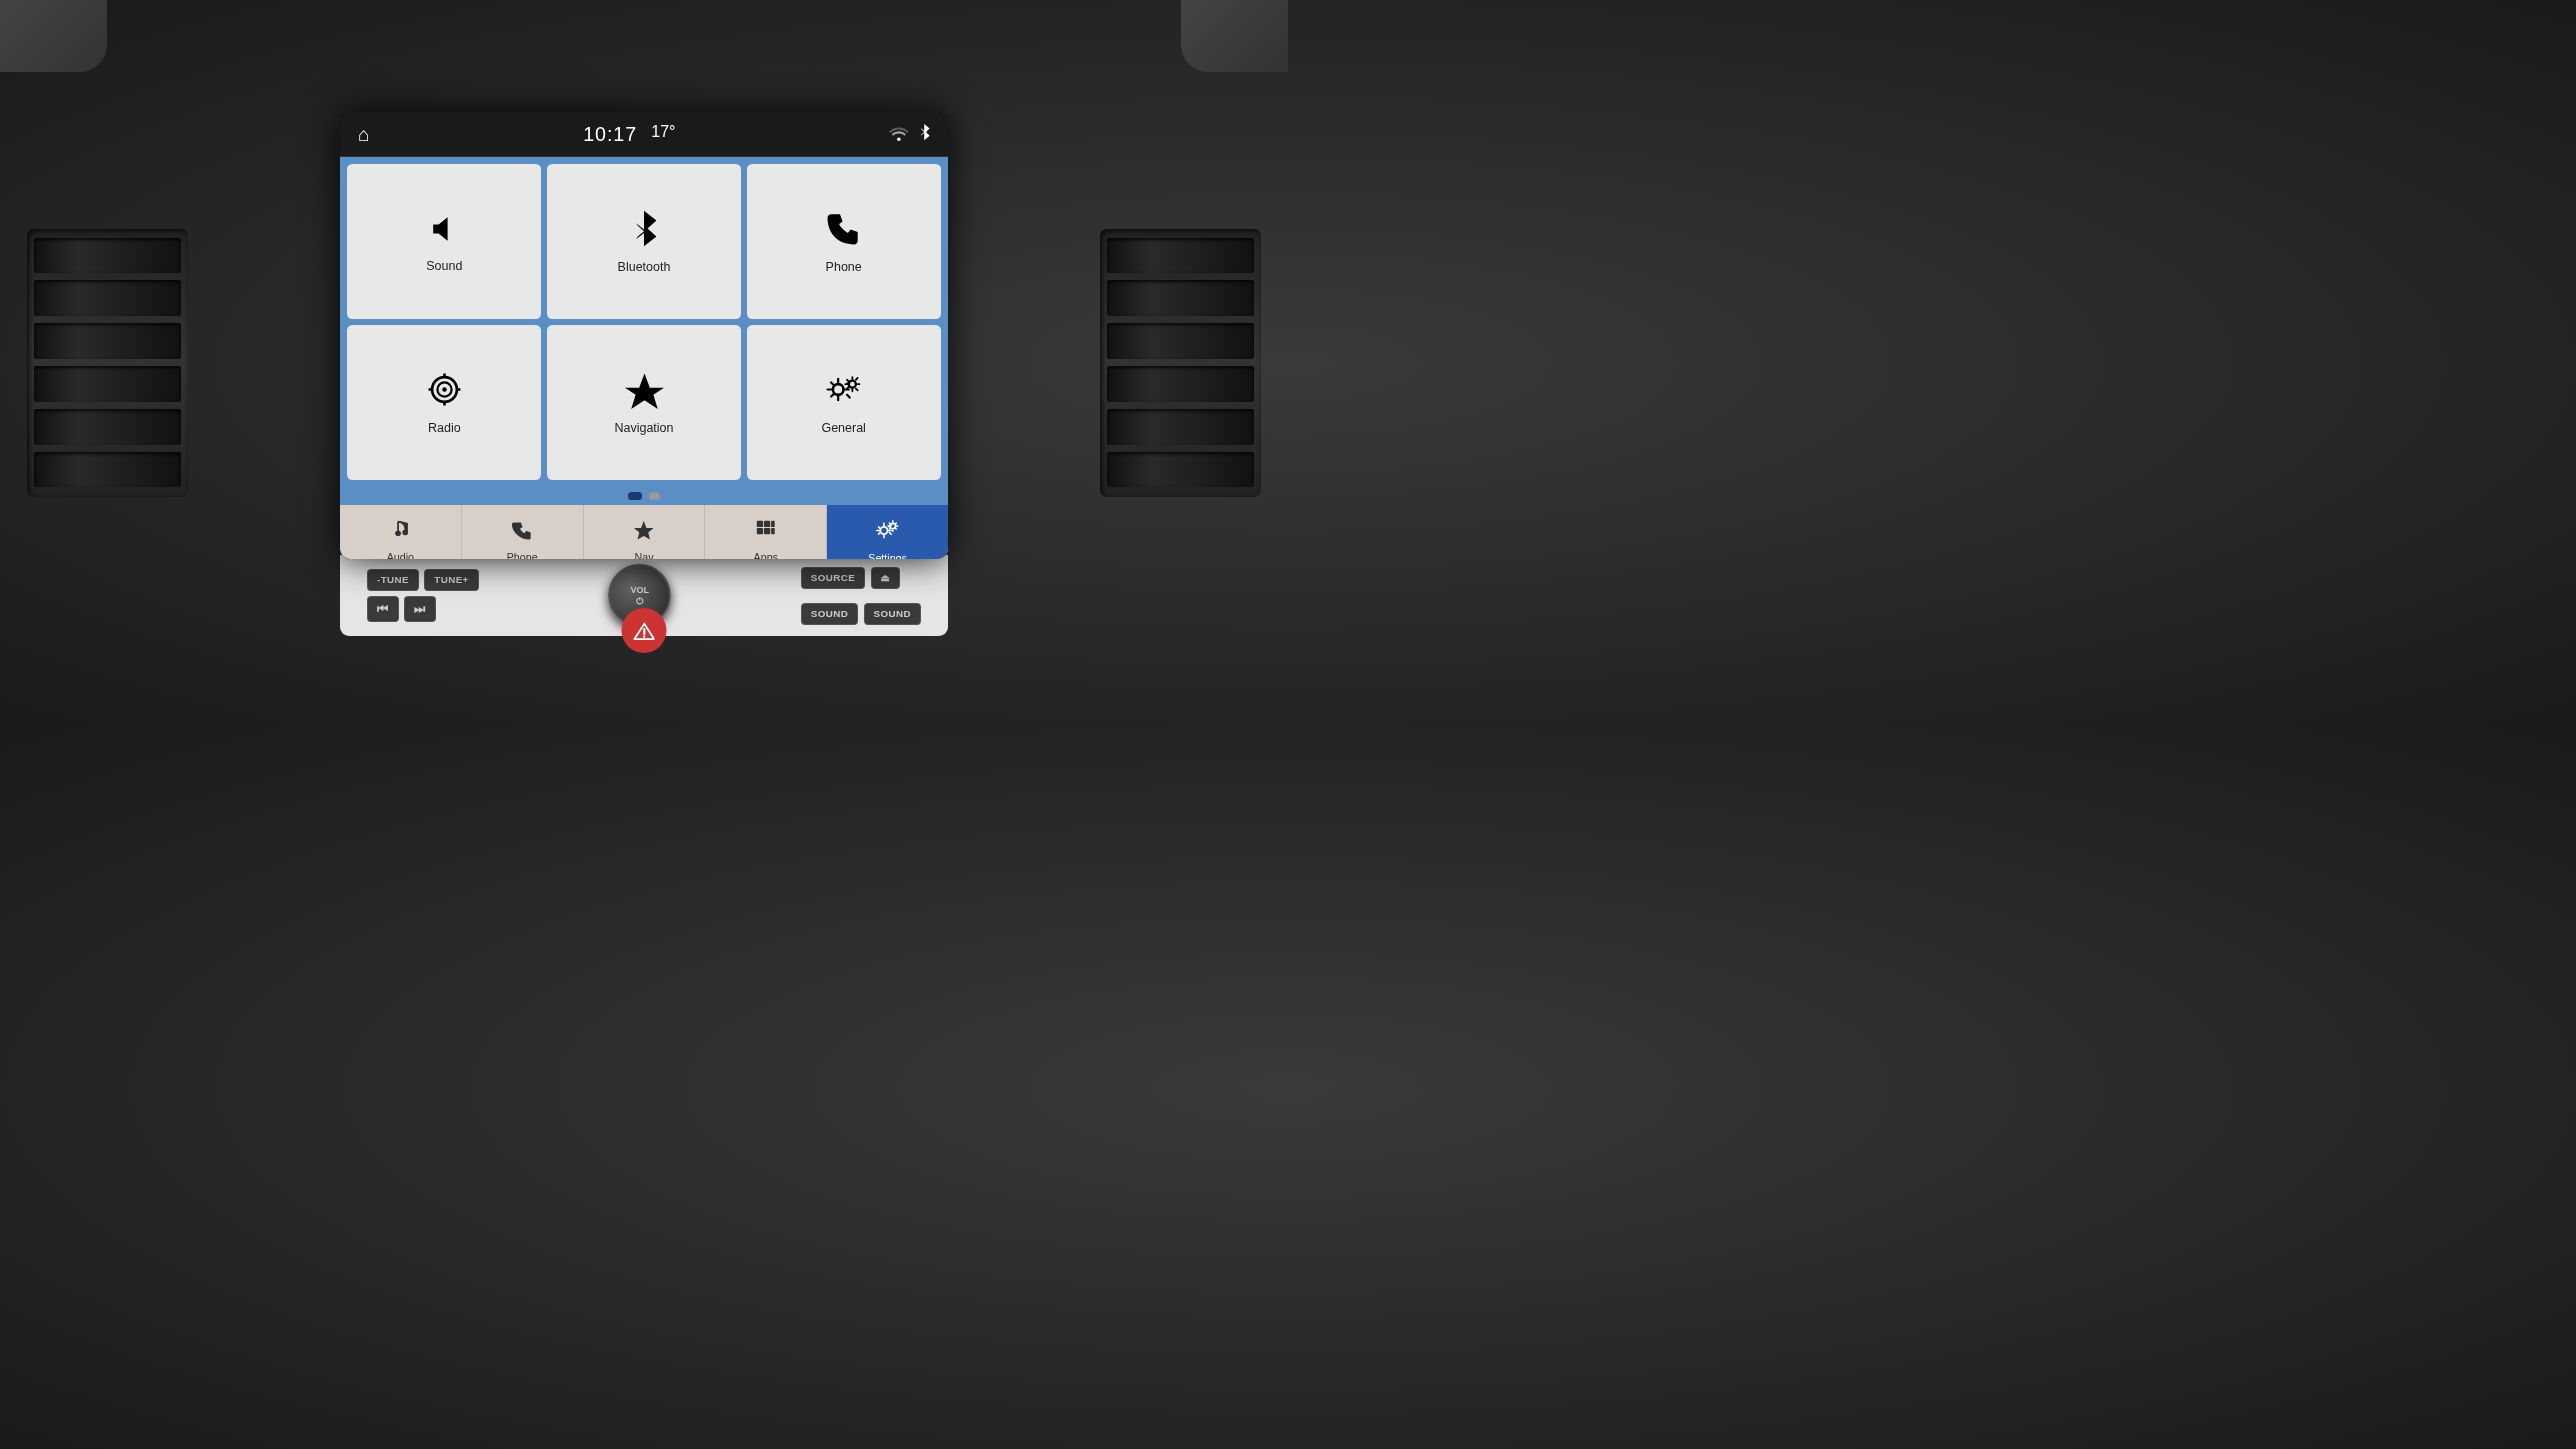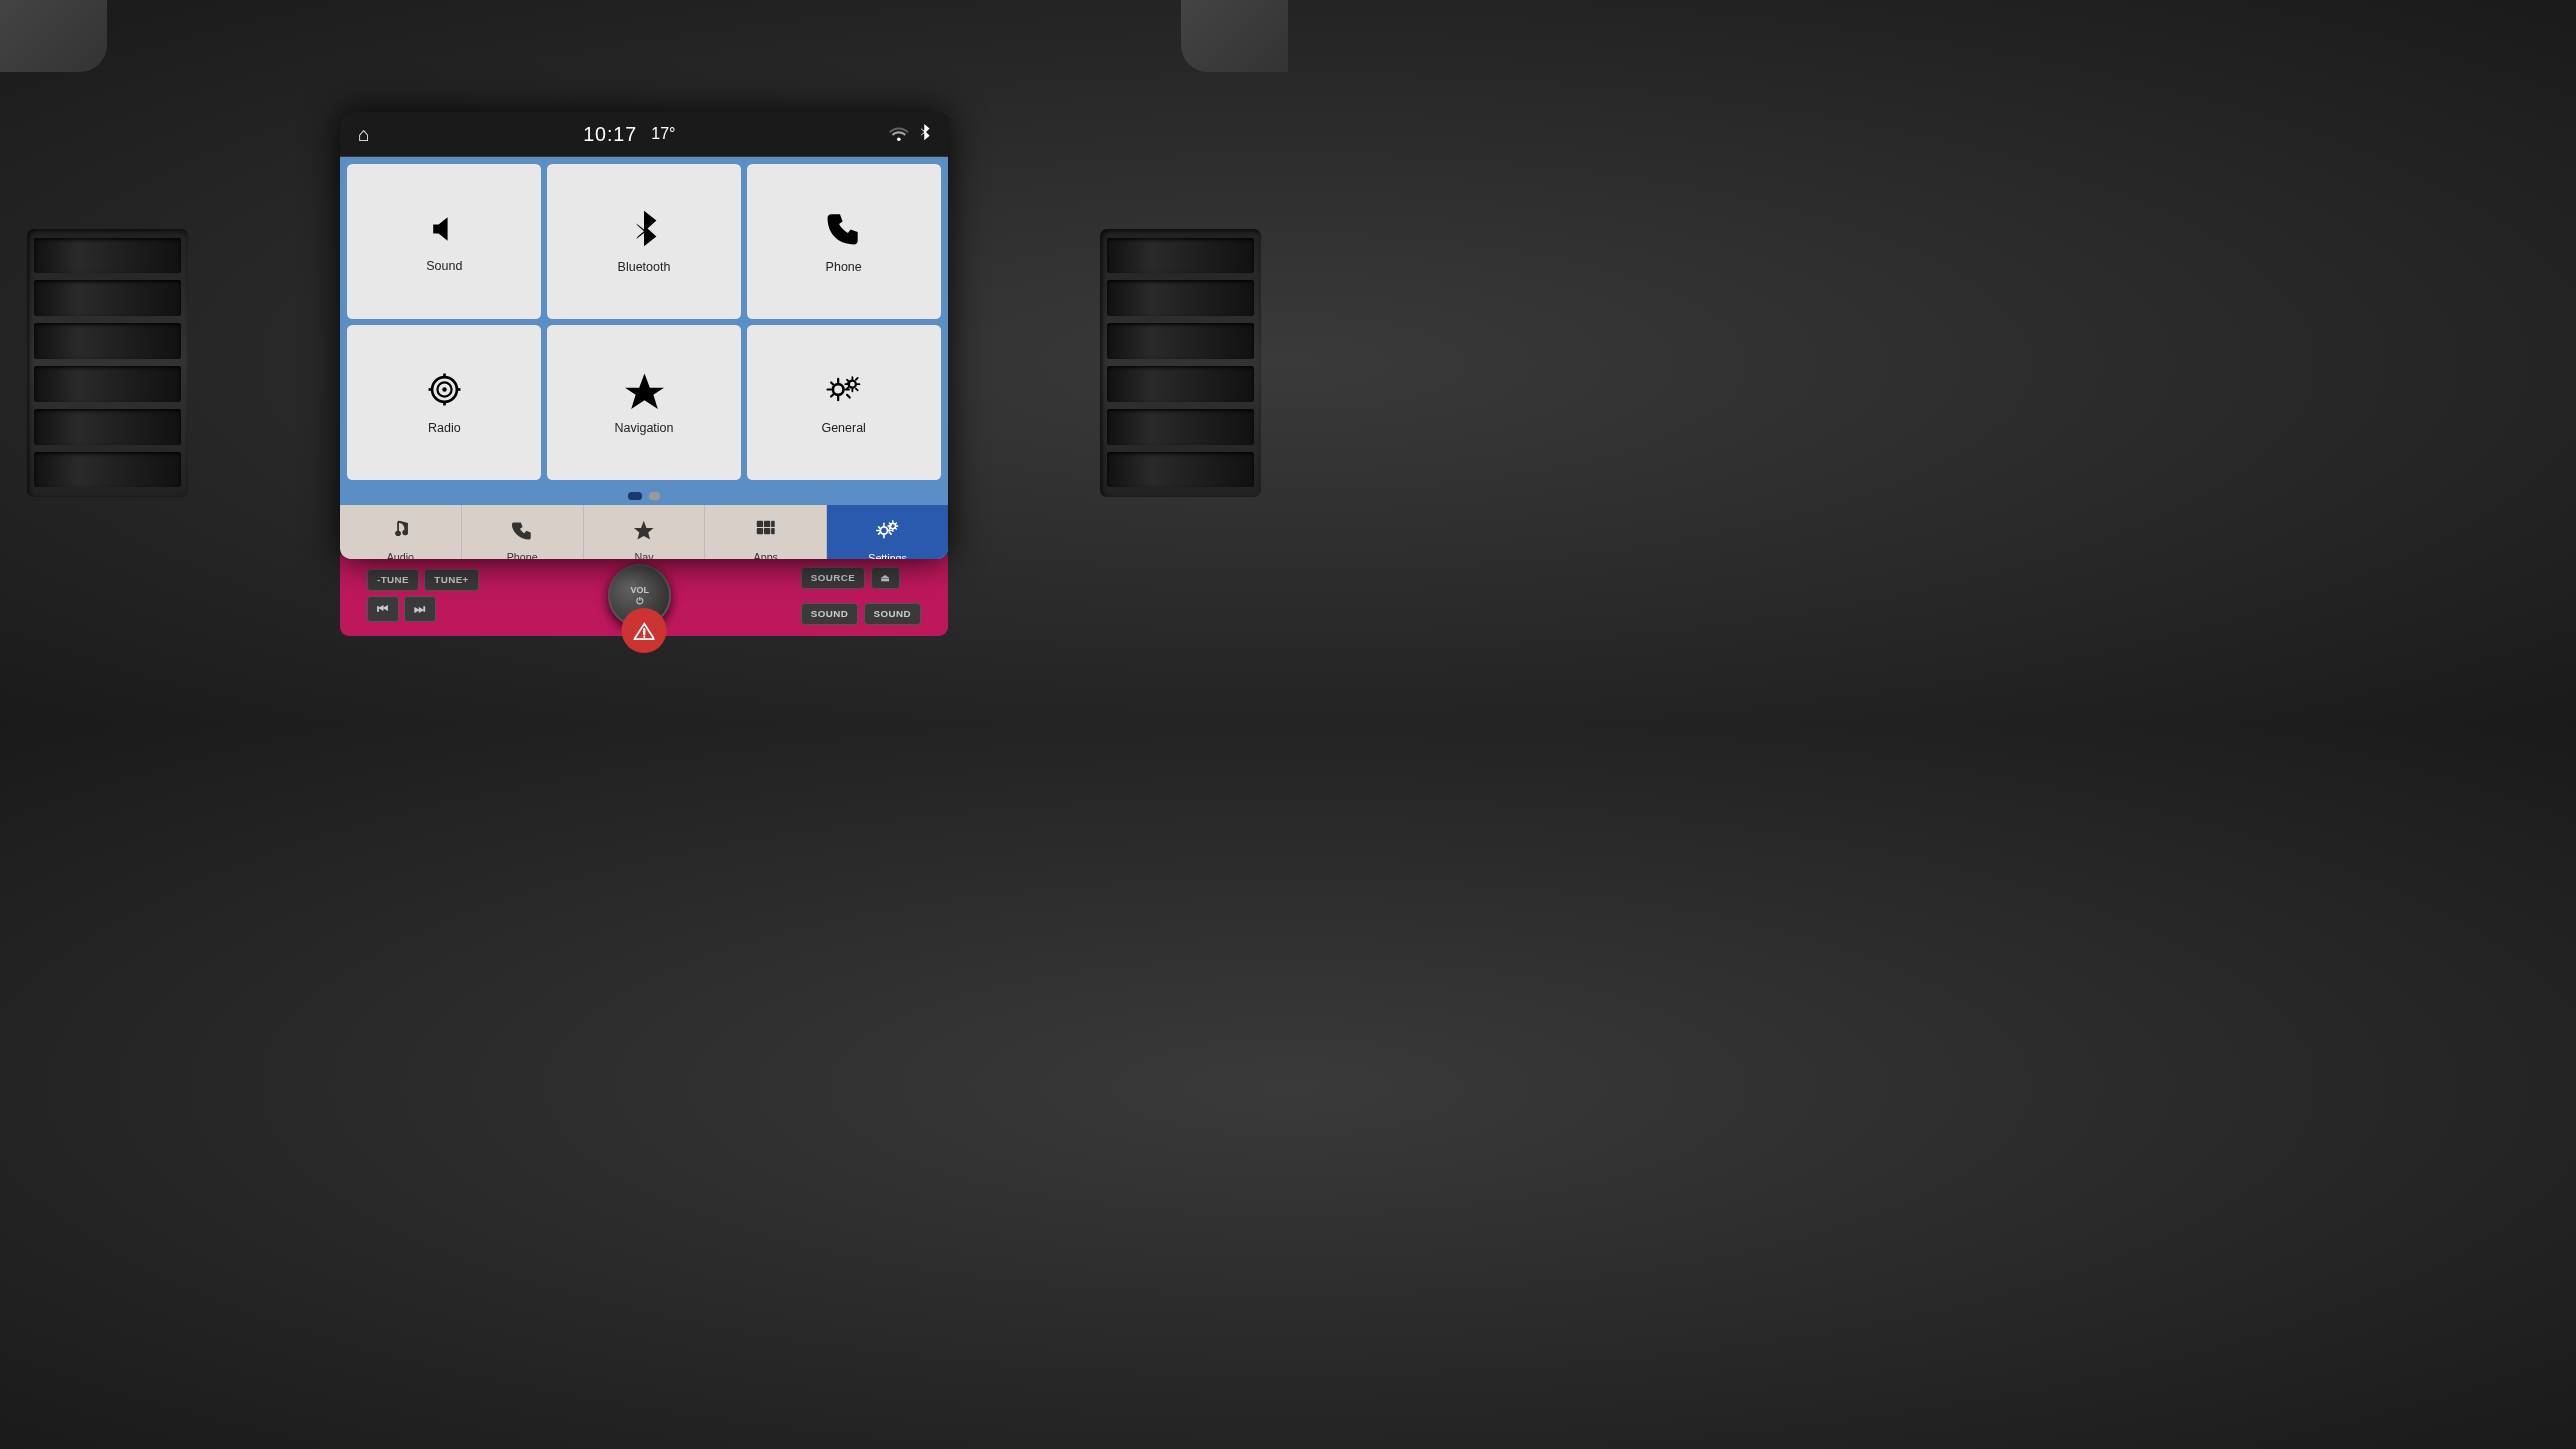--- a/index.html
+++ b/index.html
@@ -90,21 +90,20 @@
       border-bottom: 0.9px solid #333;
     }
 
     .status-home-icon {
       color: white;
       font-size: 19.7px;
     }
 
     .status-center {
       display: flex;
-      align-items: center;
       gap: 14.3px;
       color: white;
     }
 
     .status-time {
       font-size: 19.7px;
       font-weight: 300;
       color: white;
       letter-spacing: 0.9px;
     }
@@ -497,21 +496,21 @@
             <path d="M20 3v2.5M20 13v2M16 5.5l1.5 1.5M22.5 11l1.5 1.5M14.5 9h2M23.5 9h2M16 12.5l1.5-1.5M22.5 7l1.5-1.5" stroke="white" stroke-width="1.5" stroke-linecap="round"></path>
           </svg>
         </span>
         <span class="nav-label">Settings</span>
       </div>
 
     </div>
 
   </div>
 
-  <div style="position:absolute; bottom:89px; left:50%; transform:translateX(-50%); width:608px; height:81px; background:#be185d; border-radius: 0 0 9px 9px; display:flex; align-items:center; justify-content:space-between; padding: 0 27px; z-index:9;">
+  <div style="position:absolute; bottom:89px; left:50%; transform:translateX(-50%); width:608px; height:81px; background:#e5e5e5; border-radius: 0 0 9px 9px; display:flex; align-items:center; justify-content:space-between; padding: 0 27px; z-index:9;">
 
     <div style="display:flex; flex-direction:column; gap:5.4px;">
       <div style="display:flex; gap:5.4px;">
         <div class="control-btn">-TUNE</div>
         <div class="control-btn">TUNE+</div>
       </div>
       <div style="display:flex; gap:5.4px;">
         <div class="control-btn" style="font-size:12.5px;">⏮</div>
         <div class="control-btn" style="font-size:12.5px;">⏭</div>
       </div>

